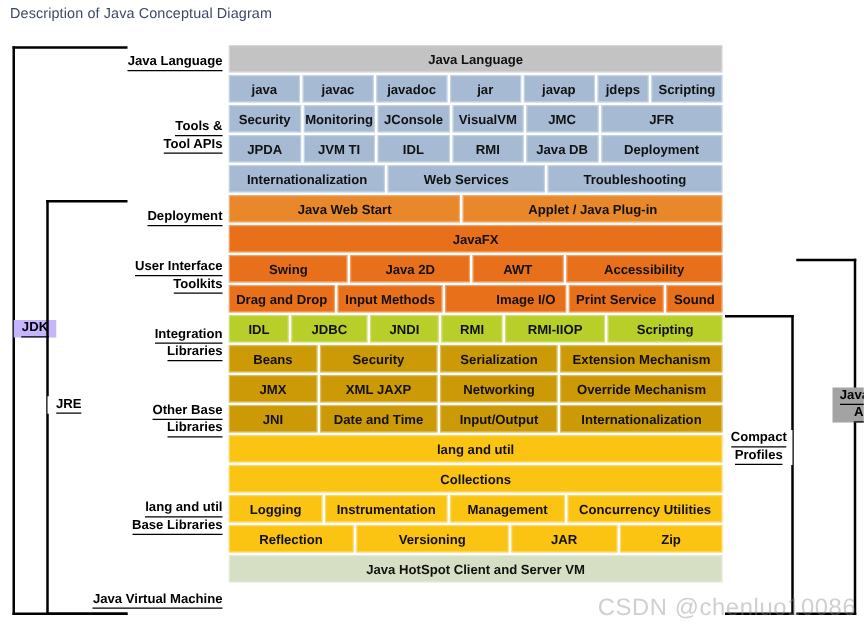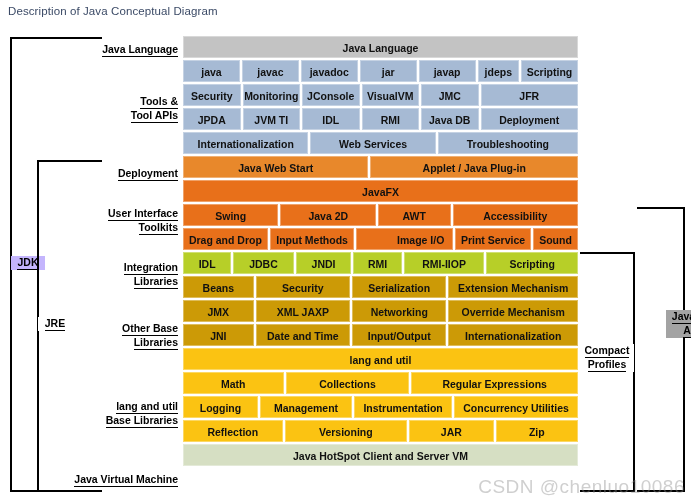--- a/index.html
+++ b/index.html
@@ -239,28 +239,26 @@
       <div class="row">
         <div class="cell c-dkamber" style="flex-grow: 0.78; flex-basis: 0px;">JNI</div>
         <div class="cell c-dkamber" style="flex-grow: 1.05; flex-basis: 0px;">Date and Time</div>
         <div class="cell c-dkamber" style="flex-grow: 1.05; flex-basis: 0px;">Input/Output</div>
         <div class="cell c-dkamber" style="flex-grow: 1.45; flex-basis: 0px;">Internationalization</div>
       </div>
       <div class="row">
         <div class="cell c-amber" style="flex-grow: 1; flex-basis: 0px;">lang and util</div>
       </div>
       <div class="row">
-        <div class="cell c-amber" style="flex-grow: 0.85; flex-basis: 0px;">Math</div>
         <div class="cell c-amber" style="flex-grow: 1.05; flex-basis: 0px;">Collections</div>
-        <div class="cell c-amber" style="flex-grow: 1.42; flex-basis: 0px;">Regular Expressions</div>
       </div>
       <div class="row">
         <div class="cell c-amber" style="flex-grow: 0.85; flex-basis: 0px;">Logging</div>
+        <div class="cell c-amber" style="flex-grow: 1.12; flex-basis: 0px;">Instrumentation</div>
         <div class="cell c-amber" style="flex-grow: 1.05; flex-basis: 0px;">Management</div>
-        <div class="cell c-amber" style="flex-grow: 1.12; flex-basis: 0px;">Instrumentation</div>
         <div class="cell c-amber" style="flex-grow: 1.42; flex-basis: 0px;">Concurrency Utilities</div>
       </div>
       <div class="row">
         <div class="cell c-amber" style="flex-grow: 0.85; flex-basis: 0px;">Reflection</div>
         <div class="cell c-amber" style="flex-grow: 1.05; flex-basis: 0px;">Versioning</div>
         <div class="cell c-amber" style="flex-grow: 0.72; flex-basis: 0px;">JAR</div>
         <div class="cell c-amber" style="flex-grow: 0.7; flex-basis: 0px;">Zip</div>
       </div>
       <div class="row">
         <div class="cell c-sage" style="flex-grow: 1; flex-basis: 0px;">Java HotSpot Client and Server VM</div>

